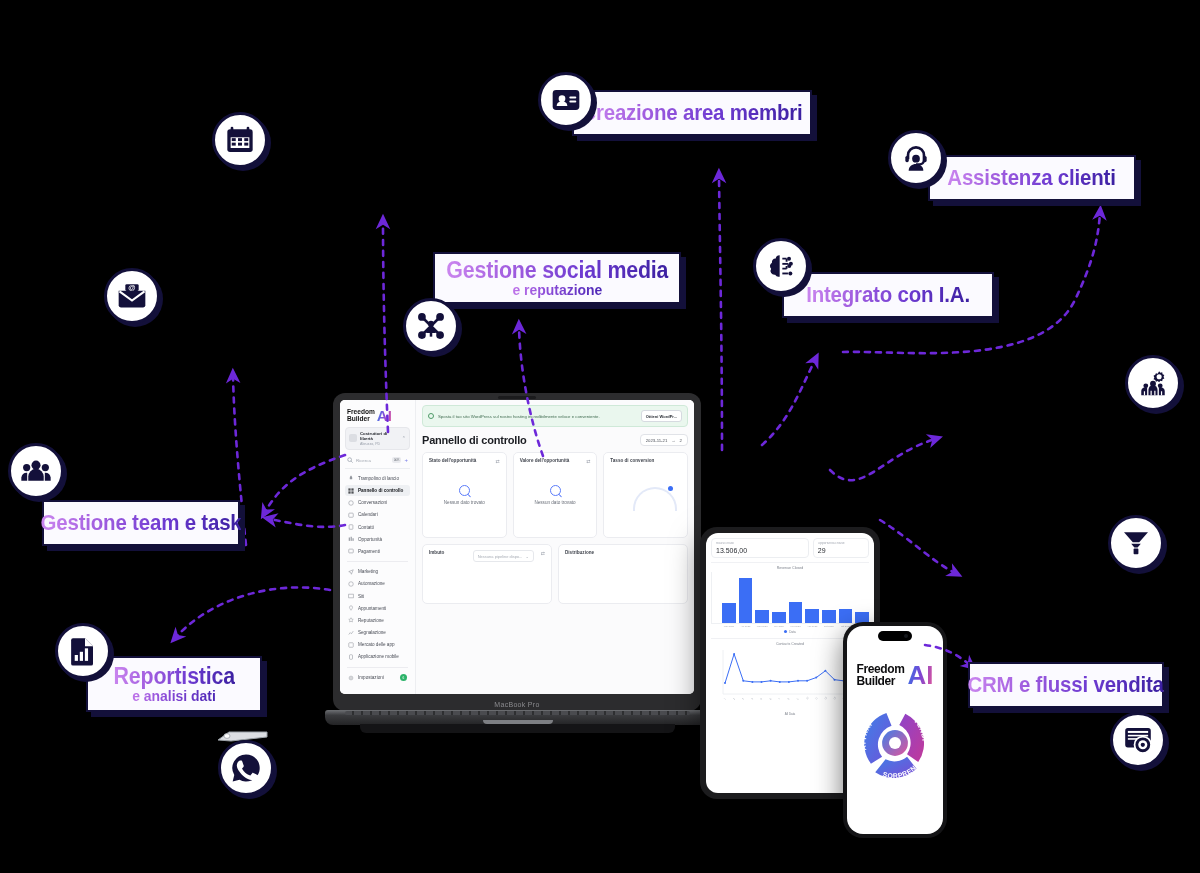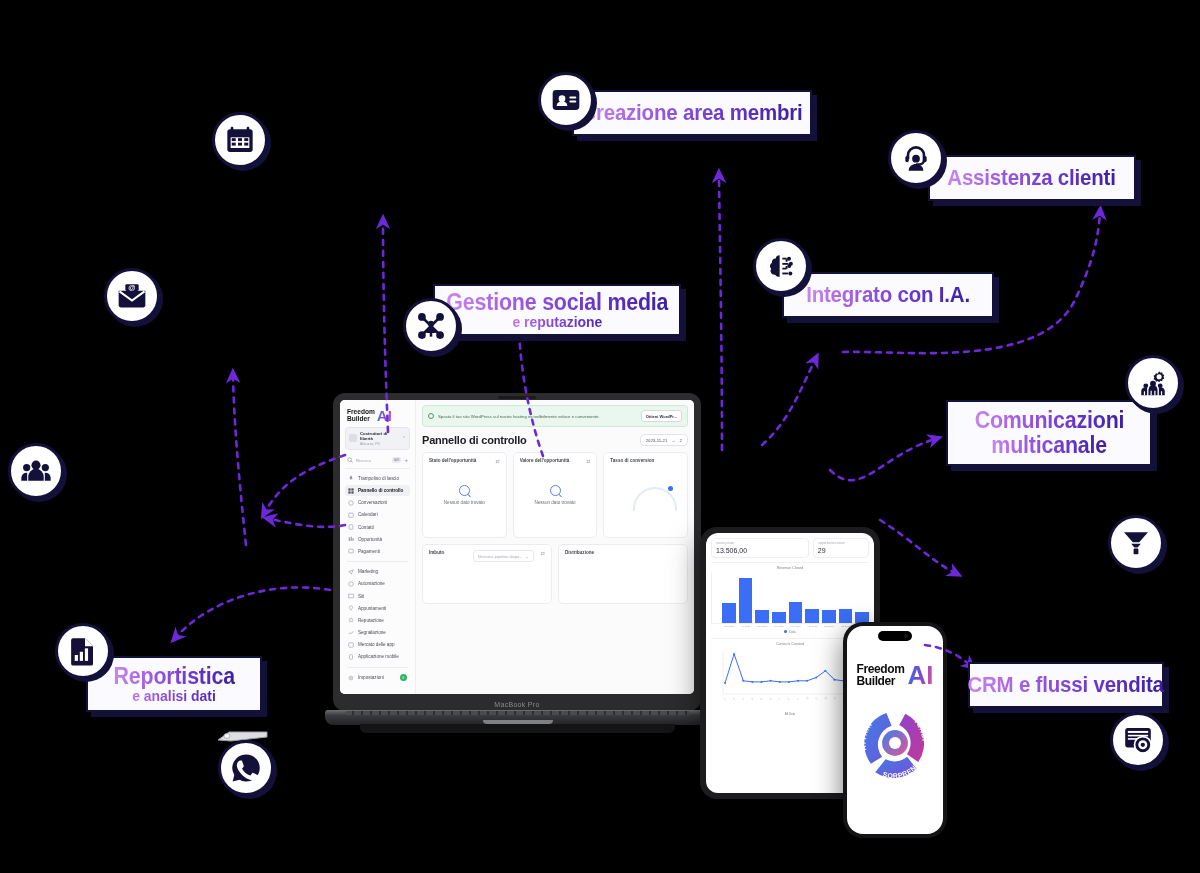--- a/index.html
+++ b/index.html
@@ -606,21 +606,21 @@
           <path d="M12 12 L12 20"></path>
         </g>
       <circle class="fill" cx="5.2" cy="5.2" r="2.9"></circle>
         <circle class="fill" cx="18.8" cy="5.2" r="2.9"></circle>
       <circle class="fill" cx="5.2" cy="18.8" r="2.9"></circle>
         <circle class="fill" cx="18.8" cy="18.8" r="2.9"></circle>
       <circle class="fill" cx="12" cy="10.4" r="2.3"></circle>
       <path class="fill" d="M8.4 17.2 c0-2.2 1.7-3.4 3.6-3.4 s3.6 1.2 3.6 3.4Z"></path>
     </svg>
   </div>
-  <div class="chip two-line" style="left:433px; top:252px; width:248px; height:52px;margin-top:32px;">
+  <div class="chip two-line" style="left:433px; top:252px; width:248px; height:52px;">
     <span class="t1">Gestione social media</span>
     <span class="t2">e reputazione</span>
   </div>
 
   <div class="badge" style="left:753px; top:238px;">
     <svg viewBox="0 0 24 24">
       <path class="fill" d="M11 4 a3 3 0 0 0-3 2.3 A3 3 0 0 0 5.2 9.5 A2.8 2.8 0 0 0 4.6 14 A3 3 0 0 0 7.6 18.6 A3 3 0 0 0 11 20Z"></path>
       <g stroke="#13103a" stroke-width="1.4" fill="none">
         <path d="M13 6.5 h3.2 M16.2 6.5 v2.4"></path>
         <path d="M13 10.4 h4.6"></path>
@@ -650,34 +650,33 @@
       <path class="fill" d="M3.2 21.2 v-3.3 a2.8 2.8 0 0 1 4.4-2.2 v5.5Z"></path>
       <path class="fill" d="M20.8 21.2 v-3.3 a2.8 2.8 0 0 0-4.4-2.2 v5.5Z"></path>
       <g stroke="#fff" stroke-width=".9">
           <path d="M10.6 17.8 v3.4"></path>
           <path d="M13.4 17.8 v3.4"></path>
           <path d="M5.6 18.2 v3"></path>
           <path d="M18.4 18.2 v3"></path>
         </g>
     </svg>
   </div>
-  <div class="chip two-line" style="left:946px; top:400px; width:206px; height:66px;">
-    <span class="t1">Comunicazioni</span>
-    <span class="t1">multicanale</span>
-  </div>
 
   <div class="badge" style="left:8px; top:443px;">
     <svg viewBox="0 0 24 24">
       <circle class="fill" cx="12" cy="7.6" r="3.4"></circle>
       <circle class="fill" cx="5" cy="9.4" r="2.7"></circle>
       <circle class="fill" cx="19" cy="9.4" r="2.7"></circle>
       <path class="fill" d="M6.2 19.4 v-3.2 a5.8 5.8 0 0 1 11.6 0 v3.2Z"></path>
       <path class="fill" d="M1 19.4 v-2.6 a4.2 4.2 0 0 1 4.4-3.5 v6.1Z"></path>
       <path class="fill" d="M23 19.4 v-2.6 a4.2 4.2 0 0 0-4.4-3.5 v6.1Z"></path>
     </svg>
+  </div>
+  <div class="chip" style="left:42px; top:500px; width:198px; height:46px;">
+    <span class="t1">Gestione team e task</span>
   </div>
 
   <div class="badge" style="left:1108px; top:515px;">
     <svg viewBox="0 0 24 24">
       <path class="fill" d="M3 4 h18 l-6.6 7.4 h-4.8Z"></path>
       <path class="fill" d="M8.4 12.6 h7.2 l-2.4 2.8 h-2.4Z"></path>
       <rect class="fill" x="10.2" y="16.2" width="3.6" height="4.2" rx=".6"></rect>
     </svg>
   </div>
 

